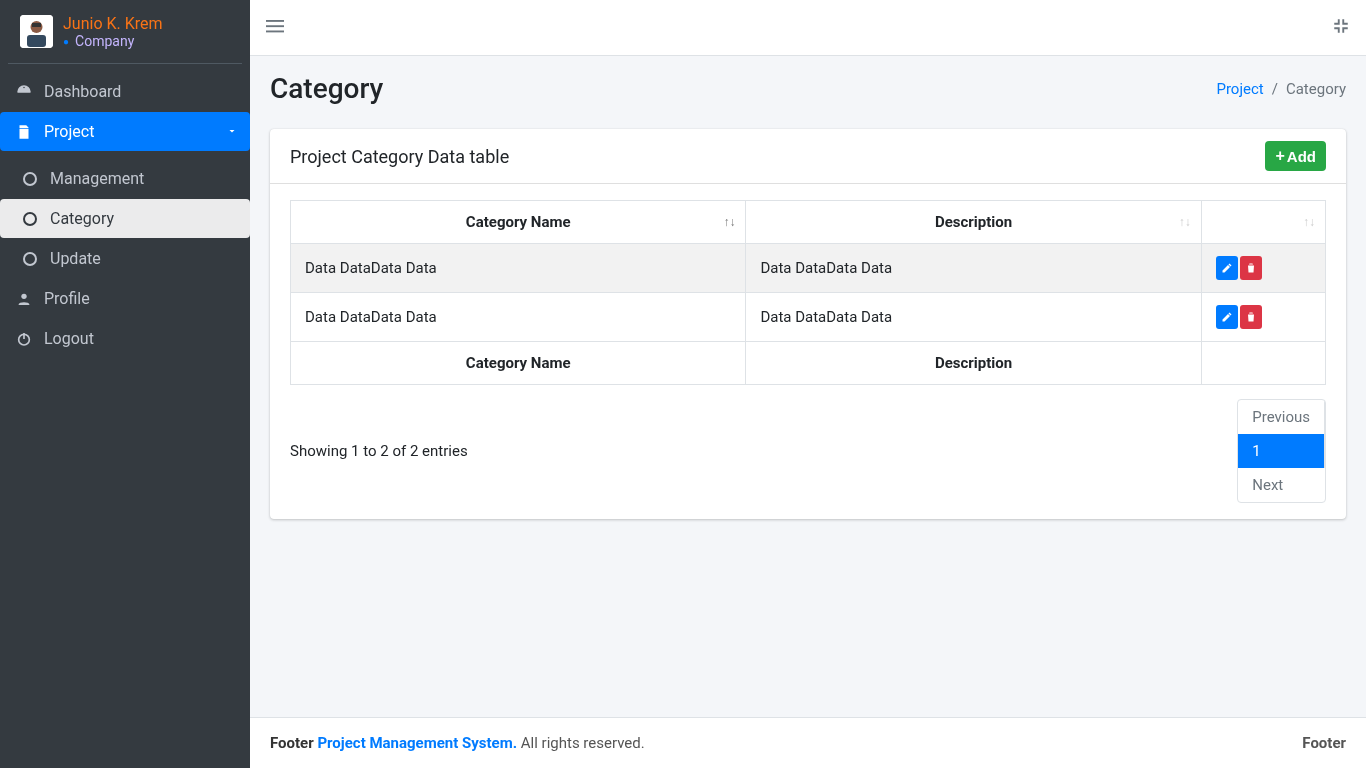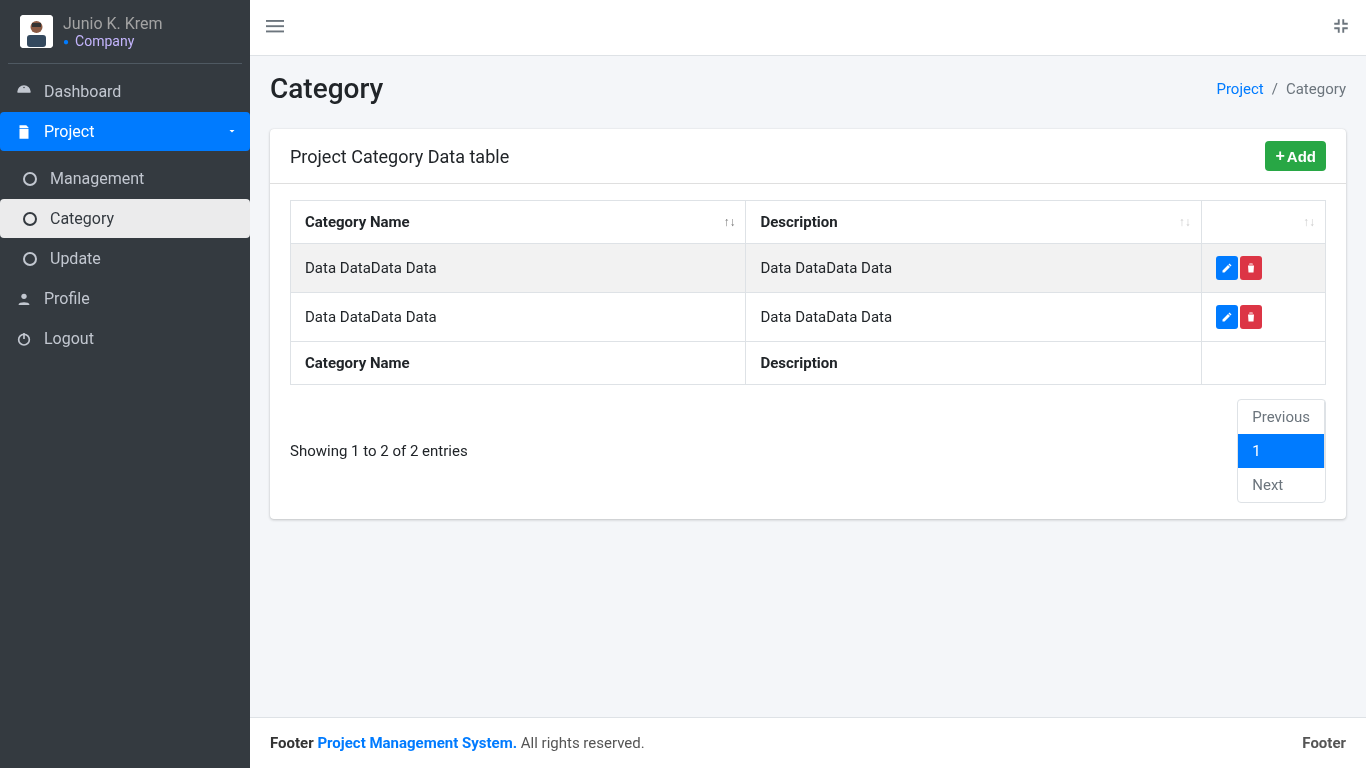--- a/index.html
+++ b/index.html
@@ -46,21 +46,21 @@
     border-bottom: 1px solid #4f5962;
     margin: 0 8px;
   }
   .user-avatar {
     width: 33px; height: 33px; border-radius: 4px;
     background: #fff; display: inline-flex; align-items: center; justify-content: center;
     margin-right: 10px; overflow: hidden;
   }
   .user-avatar svg { width: 33px; height: 33px; }
   .user-info { font-size: 16px; }
-  .user-info .uname { color: #a3a3a3; }
+  .user-info .uname { color: #f97316; }
   .user-info .ucomp { font-size: 14px; color: #c4b5fd; }
   .user-info .ucomp::before {
     content: "●"; color: #007bff; margin-right: 6px; font-size: 10px; position: relative; top: -1px;
   }
 
   .nav { list-style: none; margin-top: 8px; padding: 0 0; }
   .nav-item { margin-bottom: 1px; }
   .nav-link {
     display: flex; align-items: center;
     padding: 10px 12px;
@@ -117,21 +117,21 @@
   .dt-top { display: flex; justify-content: flex-end; align-items: center; margin-bottom: 10px; }
   .dt-search-label { margin-right: 8px; font-size: 15px; }
   .dt-search-input {
     border: 1px solid #ced4da; border-radius: 4px; padding: 5px 8px; font-size: 15px; width: 170px;
   }
 
   table.datatable { width: 100%; border-collapse: collapse; }
   table.datatable th, table.datatable td {
     border: 1px solid #dee2e6; padding: 12px 14px; text-align: left; font-size: 15px;
   }
-  table.datatable thead th, table.datatable tfoot th { font-weight: 700; }
+  table.datatable thead th, table.datatable tfoot th { font-weight: 700; text-align: center; }
   table.datatable thead th { position: relative; }
   table.datatable tbody tr:nth-child(odd) td { background: #f2f2f2; }
   .sort-ic { position: absolute; right: 10px; top: 50%; transform: translateY(-50%); font-size: 12px; color: #777; }
   .sort-ic.muted { color: #ccc; }
 
   .action-cell { text-align: right; white-space: nowrap; }
   .btn-action {
     display: inline-flex; align-items: center; justify-content: center;
     width: 22px; height: 24px; border: none; border-radius: 3px; color: #fff; cursor: pointer;
     font-size: 12px;

